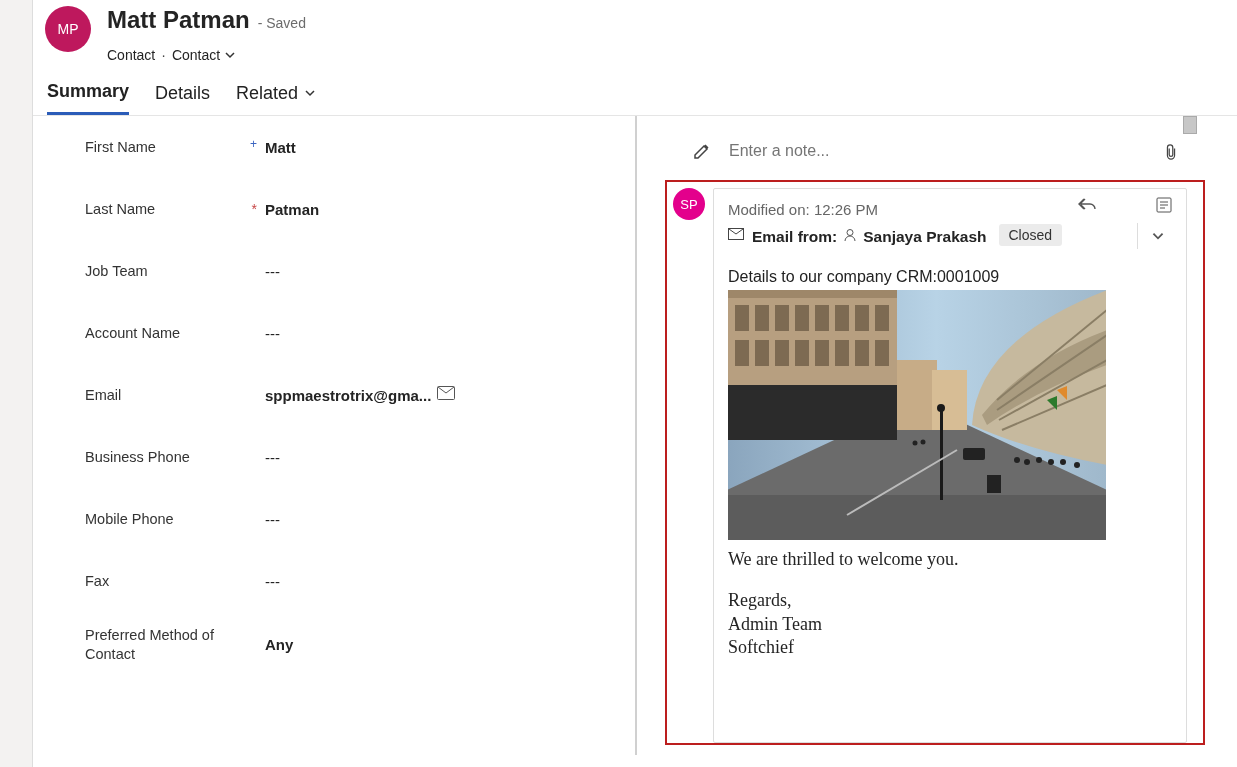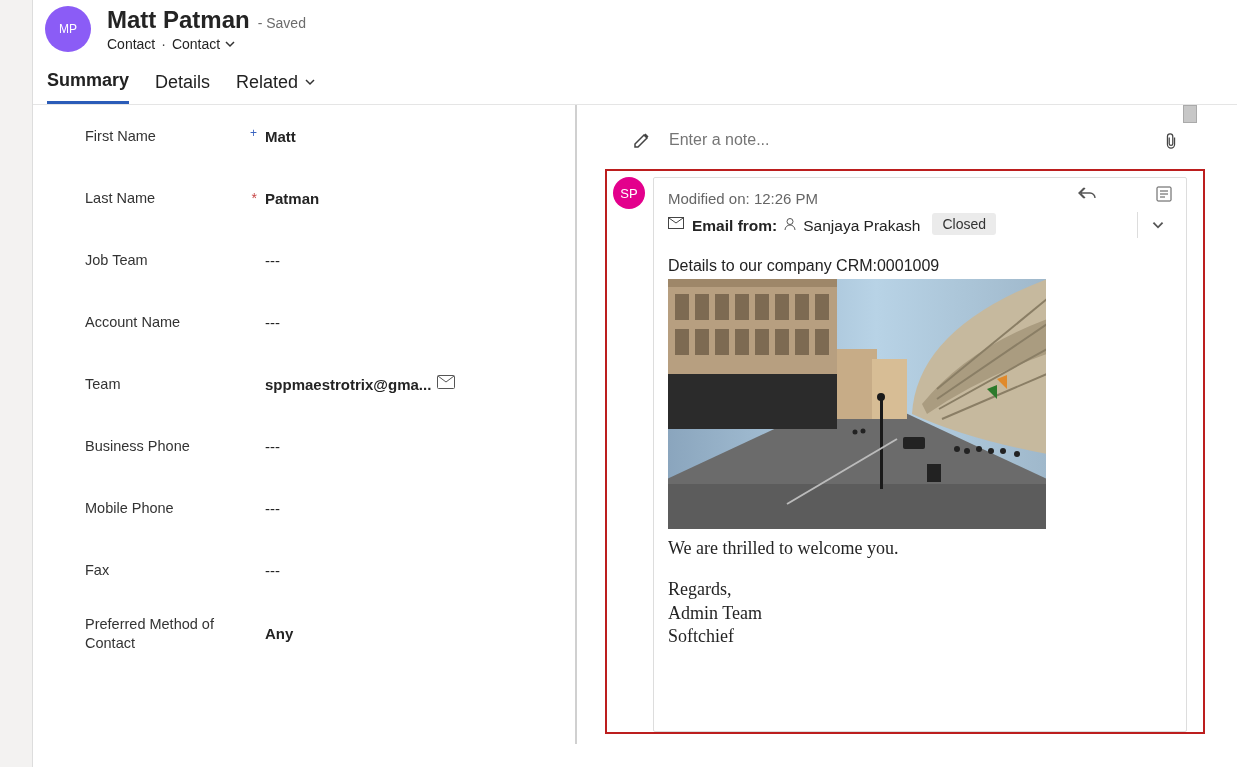--- a/index.html
+++ b/index.html
@@ -28,34 +28,34 @@
   }
   .header {
     display: flex;
     align-items: flex-start;
     padding: 6px 0 10px 12px;
     gap: 16px;
   }
   .avatar {
     width: 46px; height: 46px;
     border-radius: 50%;
-    background: #8b5cf6;
+    background: #be185d;
     color: #fff;
     display: flex;
     align-items: center;
     justify-content: center;
-    font-size: 12px;
+    font-size: 14px;
     font-weight: normal;
     flex-shrink: 0;
   }
   .header-text { padding-top: 0; }
   .title-line { display: flex; align-items: baseline; gap: 8px; }
   .record-name { font-size: 24px; font-weight: 600; }
   .saved { font-size: 14px; color: #6c6c6c; }
-  .sub-line { margin-top: 2px; font-size: 14px; display:flex; align-items:center; gap:6px;}
+  .sub-line { margin-top: 13px; font-size: 14px; display:flex; align-items:center; gap:6px;}
   .sub-line .sep { color: #444; }
   .form-dropdown { display:flex; align-items:center; gap:4px; cursor:pointer;}
   .chev {
     width: 12px; height: 12px;
     display: inline-flex; align-items: center; justify-content: center;
   }
   .tabs {
     display: flex;
     gap: 26px;
     padding: 8px 0 0 14px;
@@ -71,21 +71,21 @@
   }
   .tab.active {
     font-weight: 600;
     border-bottom: 3px solid #2b5cb8;
   }
   .content {
     display: flex;
     height: calc(100% - 128px);
   }
   .form-pane {
-    width: 544px;
+    width: 604px;
     height: 100%;
     overflow: hidden;
     padding-right: 8px;
     position: relative;
   }
   .form-scroll-right {
     position: absolute;
     top:0; right:0;
     width:2px; height:100%;
     background:#d0d0d0;
@@ -164,21 +164,21 @@
     background:#fff;
     border:1px solid #ddd;
     border-radius:2px;
     padding:12px 14px 14px 14px;
     position:relative;
     overflow:hidden;
   }
   .modified-line { color:#666; font-size:15px; margin-bottom:6px;}
   .from-line { display:flex; align-items:flex-end; gap:6px; font-size:15.5px; margin-bottom:22px;}
   .from-line .label { font-weight:600;}
-  .from-line .name { font-weight:400;}
+  .from-line .name { font-weight:700;}
   .status-badge {
     background:#ebebeb; color:#333; padding:3px 10px; border-radius:3px; font-size:14px;
     margin-left:6px;
   }
   .card-actions {
     position:absolute; top:8px; right:12px;
     display:flex; flex-direction:column; align-items:flex-end; gap:8px;
   }
   .action-row1 { display:flex; gap:60px; align-items:center;}
   .action-icon { width:18px;height:18px; color:#555; cursor:pointer; }
@@ -252,21 +252,21 @@
       </div>
       <div class="field-row">
         <div class="field-label">Job Team</div>
         <div class="field-value">---</div>
       </div>
       <div class="field-row">
         <div class="field-label">Account Name</div>
         <div class="field-value">---</div>
       </div>
       <div class="field-row">
-        <div class="field-label">Team</div>
+        <div class="field-label">Email</div>
         <div class="field-value email-val">
           <span>sppmaestrotrix@gma...</span>
           <span class="mail-icon">
             <svg width="18" height="14" viewBox="0 0 18 14">
                 <rect x="0.5" y="0.5" width="17" height="13" rx="1" fill="none" stroke="#555"></rect>
                 <path d="M1 1l8 6 8-6" fill="none" stroke="#555"></path>
               </svg>
           </span>
         </div>
       </div>

